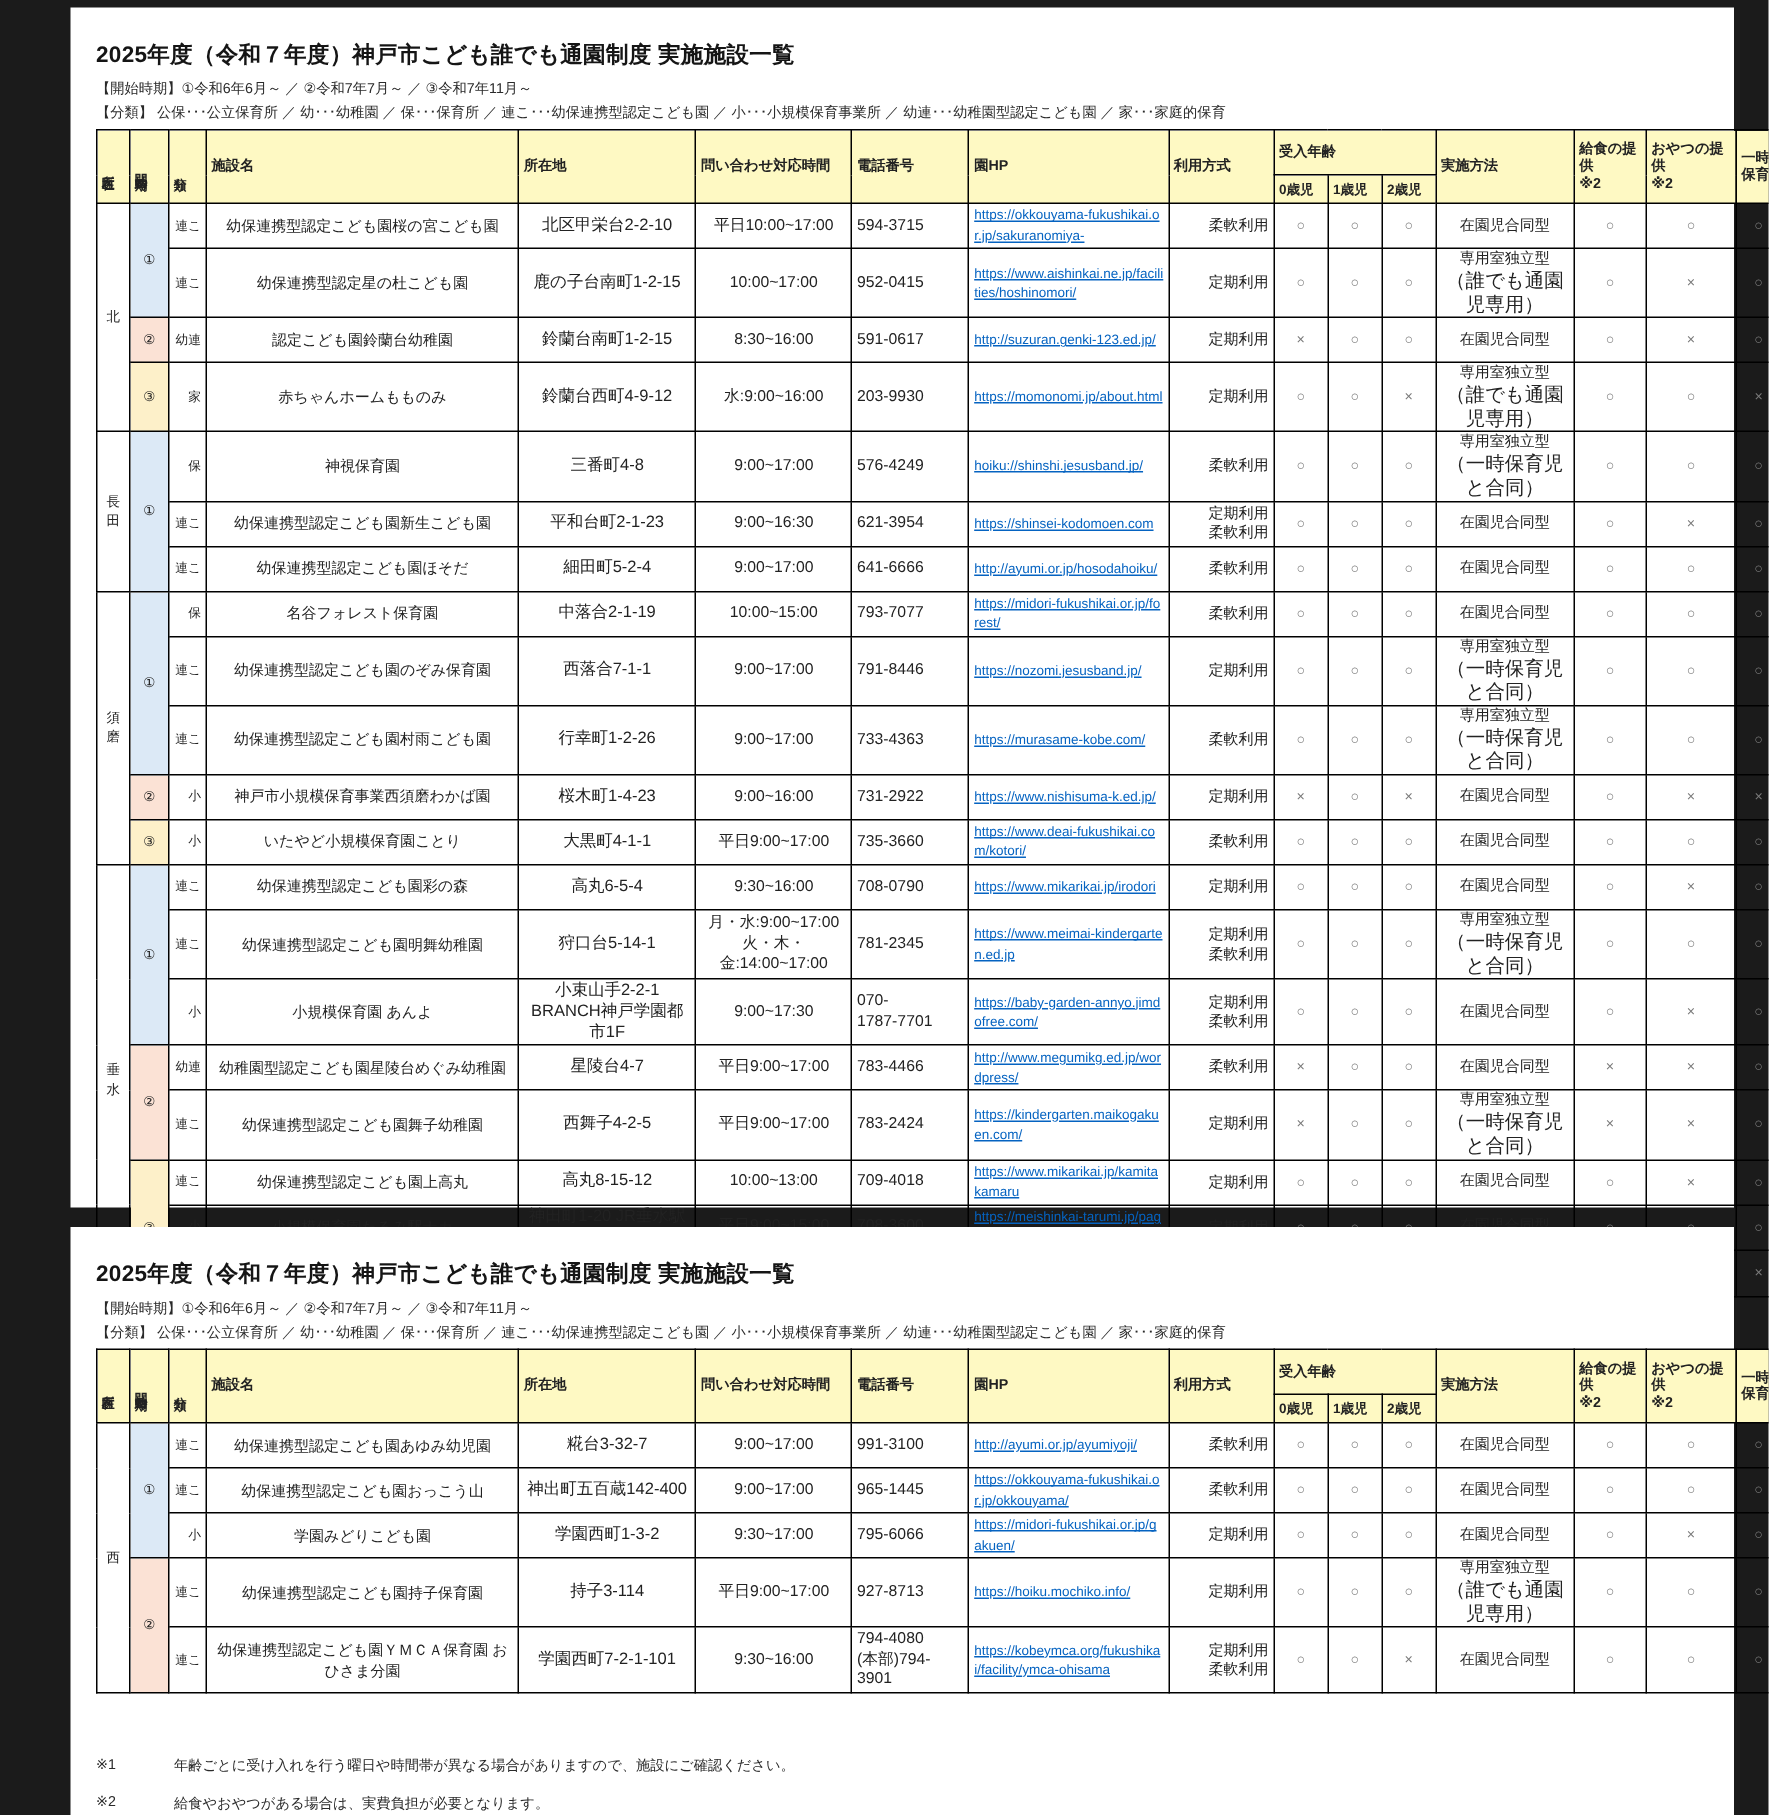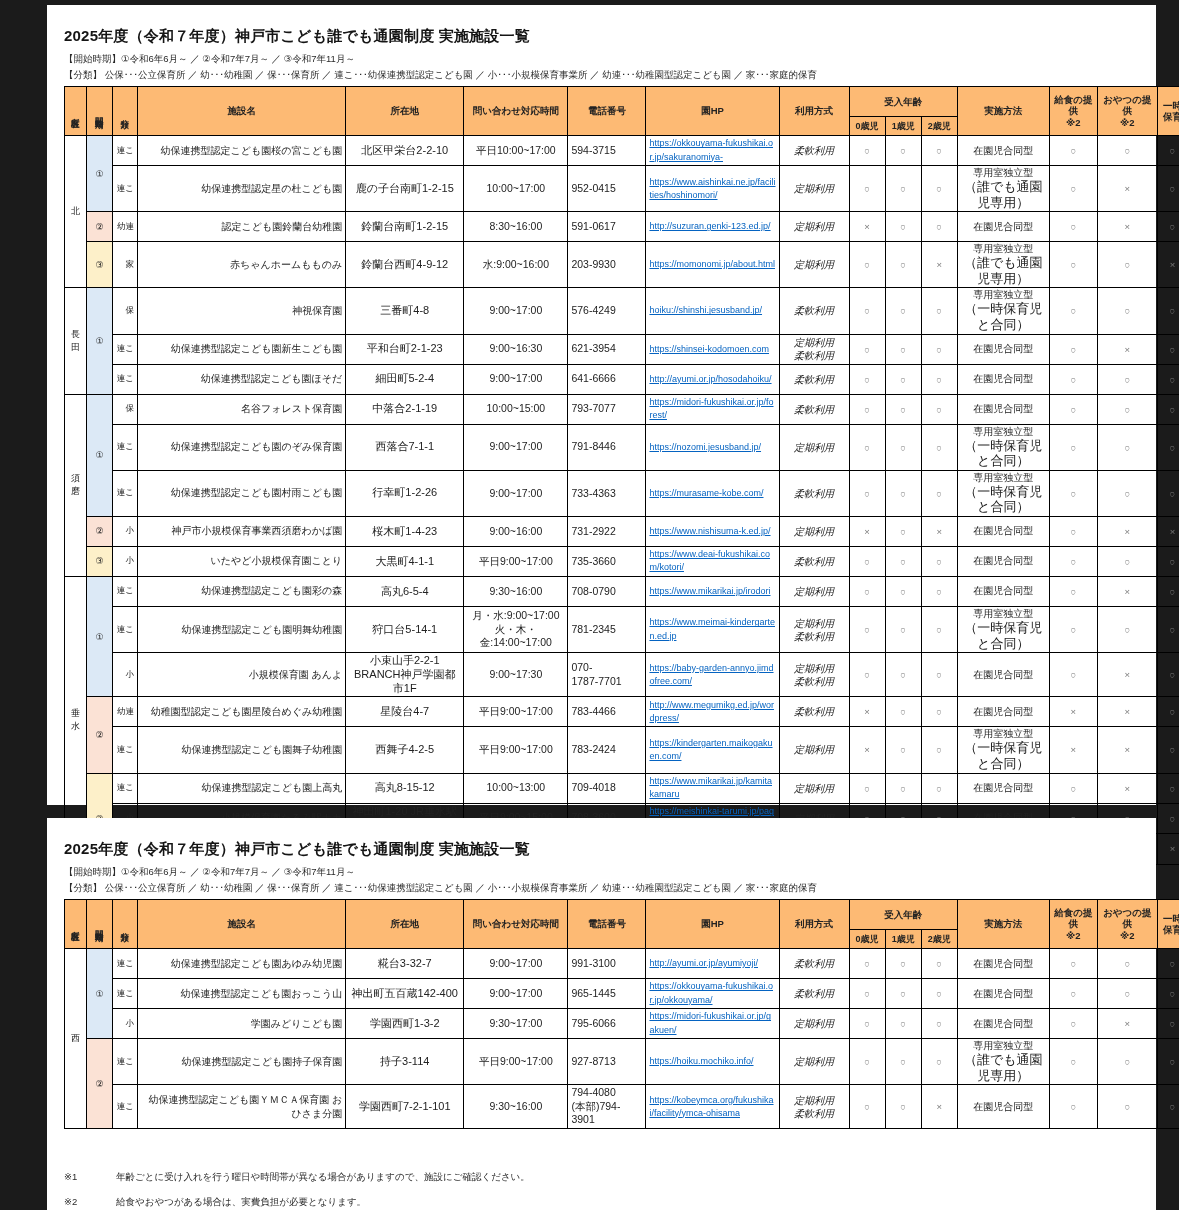--- a/index.html
+++ b/index.html
@@ -13,41 +13,41 @@
   #pg2{top:818px;height:392px;}
   .page-inner{padding:22px 14px 0 17px;}
   .doc-title{font-size:15px;font-weight:bold;color:#151515;margin:0 0 7px 0;letter-spacing:0.2px;}
   .note{font-size:9.5px;color:#2a2a2a;margin:2px 0 3px 0;}
   table.fac{
     border-collapse:collapse;table-layout:fixed;width:1124px;margin-top:4px;
     font-size:10px;color:#222;
   }
   table.fac{border:1.5px solid #000;}
   .fac th,.fac td{border:1px solid #000;padding:1px 3px;overflow:hidden;vertical-align:middle;}
-  .fac thead th{background:#fdba74;font-weight:bold;font-size:9.5px;line-height:1.2;text-align:center;white-space:pre-line;}
+  .fac thead th{background:#fef9c3;font-weight:bold;font-size:9.5px;line-height:1.2;text-align:left;white-space:pre-line;}
   .fac thead tr.h1 th{height:27px;}
   .fac thead tr.h2 th{height:16px;font-size:9px;}
   .vtext{display:inline-block;writing-mode:vertical-rl;text-orientation:upright;font-size:8.5px;line-height:1;letter-spacing:1px;}
   tbody tr{height:30px;}
   tbody td{border-top:1px dotted #999;}
   tbody tr.group-start td{border-top:1px solid #000;}
   tbody tr.district-start td{border-top:1.5px solid #000;}
   .c-district{text-align:center;font-size:9px;padding:0;}
   .c-period{text-align:center;font-size:9px;padding:0;}
   .p1{background:#dce9f6;}
   .p2{background:#fbe2d5;}
   .p3{background:#fdf0c9;}
   .c-cat{text-align:right;font-size:8.5px;padding:0;}
-  .c-name{text-align:right;font-size:10px;border-radius:14px;}
+  .c-name{text-align:center;font-size:10px;border-radius:14px;}
   .c-addr{text-align:center;font-size:11px;line-height:1.25;}
   .c-hours{text-align:center;font-size:10.5px;white-space:pre-line;line-height:1.3;}
   .c-phone{text-align:left;font-size:10.5px;white-space:pre-line;line-height:1.3;}
   .c-url{text-align:left;font-size:9px;line-height:1.45;}
   .link{color:#0563c1;text-decoration:underline;word-break:break-all;cursor:pointer;}
-  .c-usage{text-align:center;font-size:10px;white-space:pre-line;line-height:1.3;font-style:italic;}
+  .c-usage{text-align:right;font-size:10px;white-space:pre-line;line-height:1.3;}
   .c-mark{text-align:center;font-size:9.5px;color:#7a7a7a;}
   .c-method{text-align:center;font-size:10px;line-height:1.2;}
   .method-note{font-size:13px;}
   .footnotes{margin-top:42px;}
   .footnote{display:flex;font-size:9.5px;color:#2a2a2a;margin-bottom:12px;}
   .fn-mark{width:52px;flex:0 0 52px;}
 </style>
 </head>
 <body>
 

